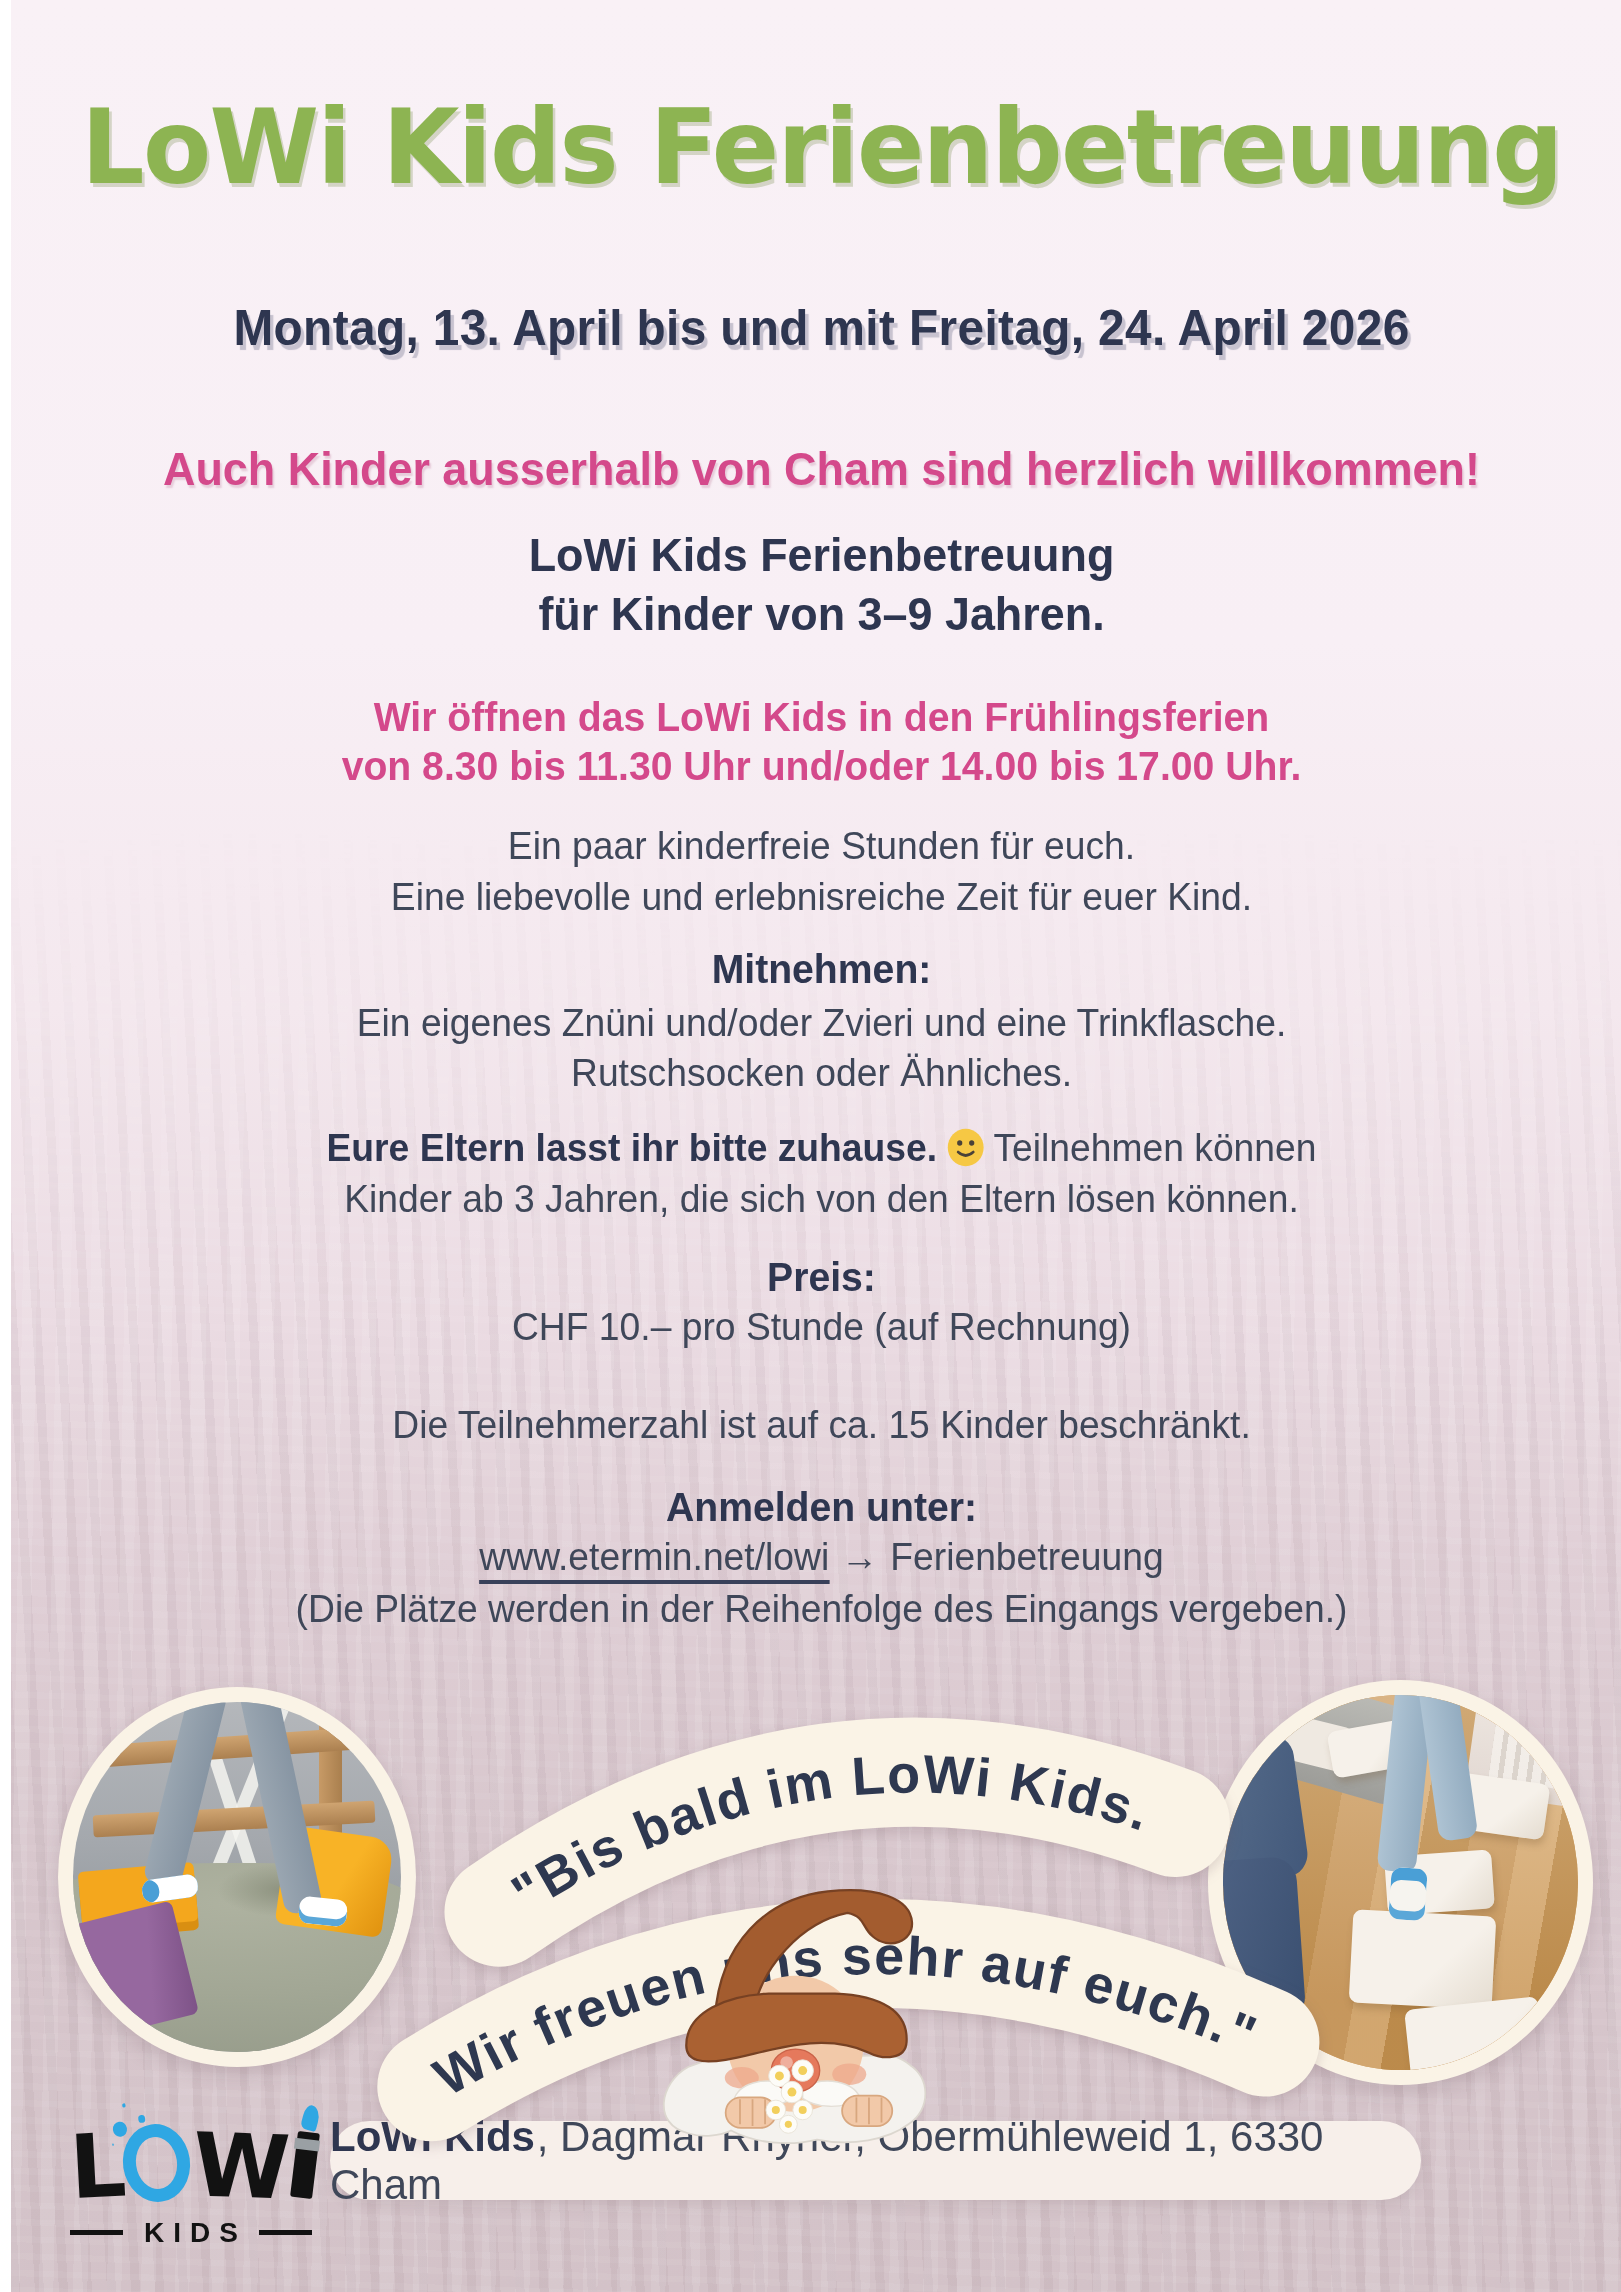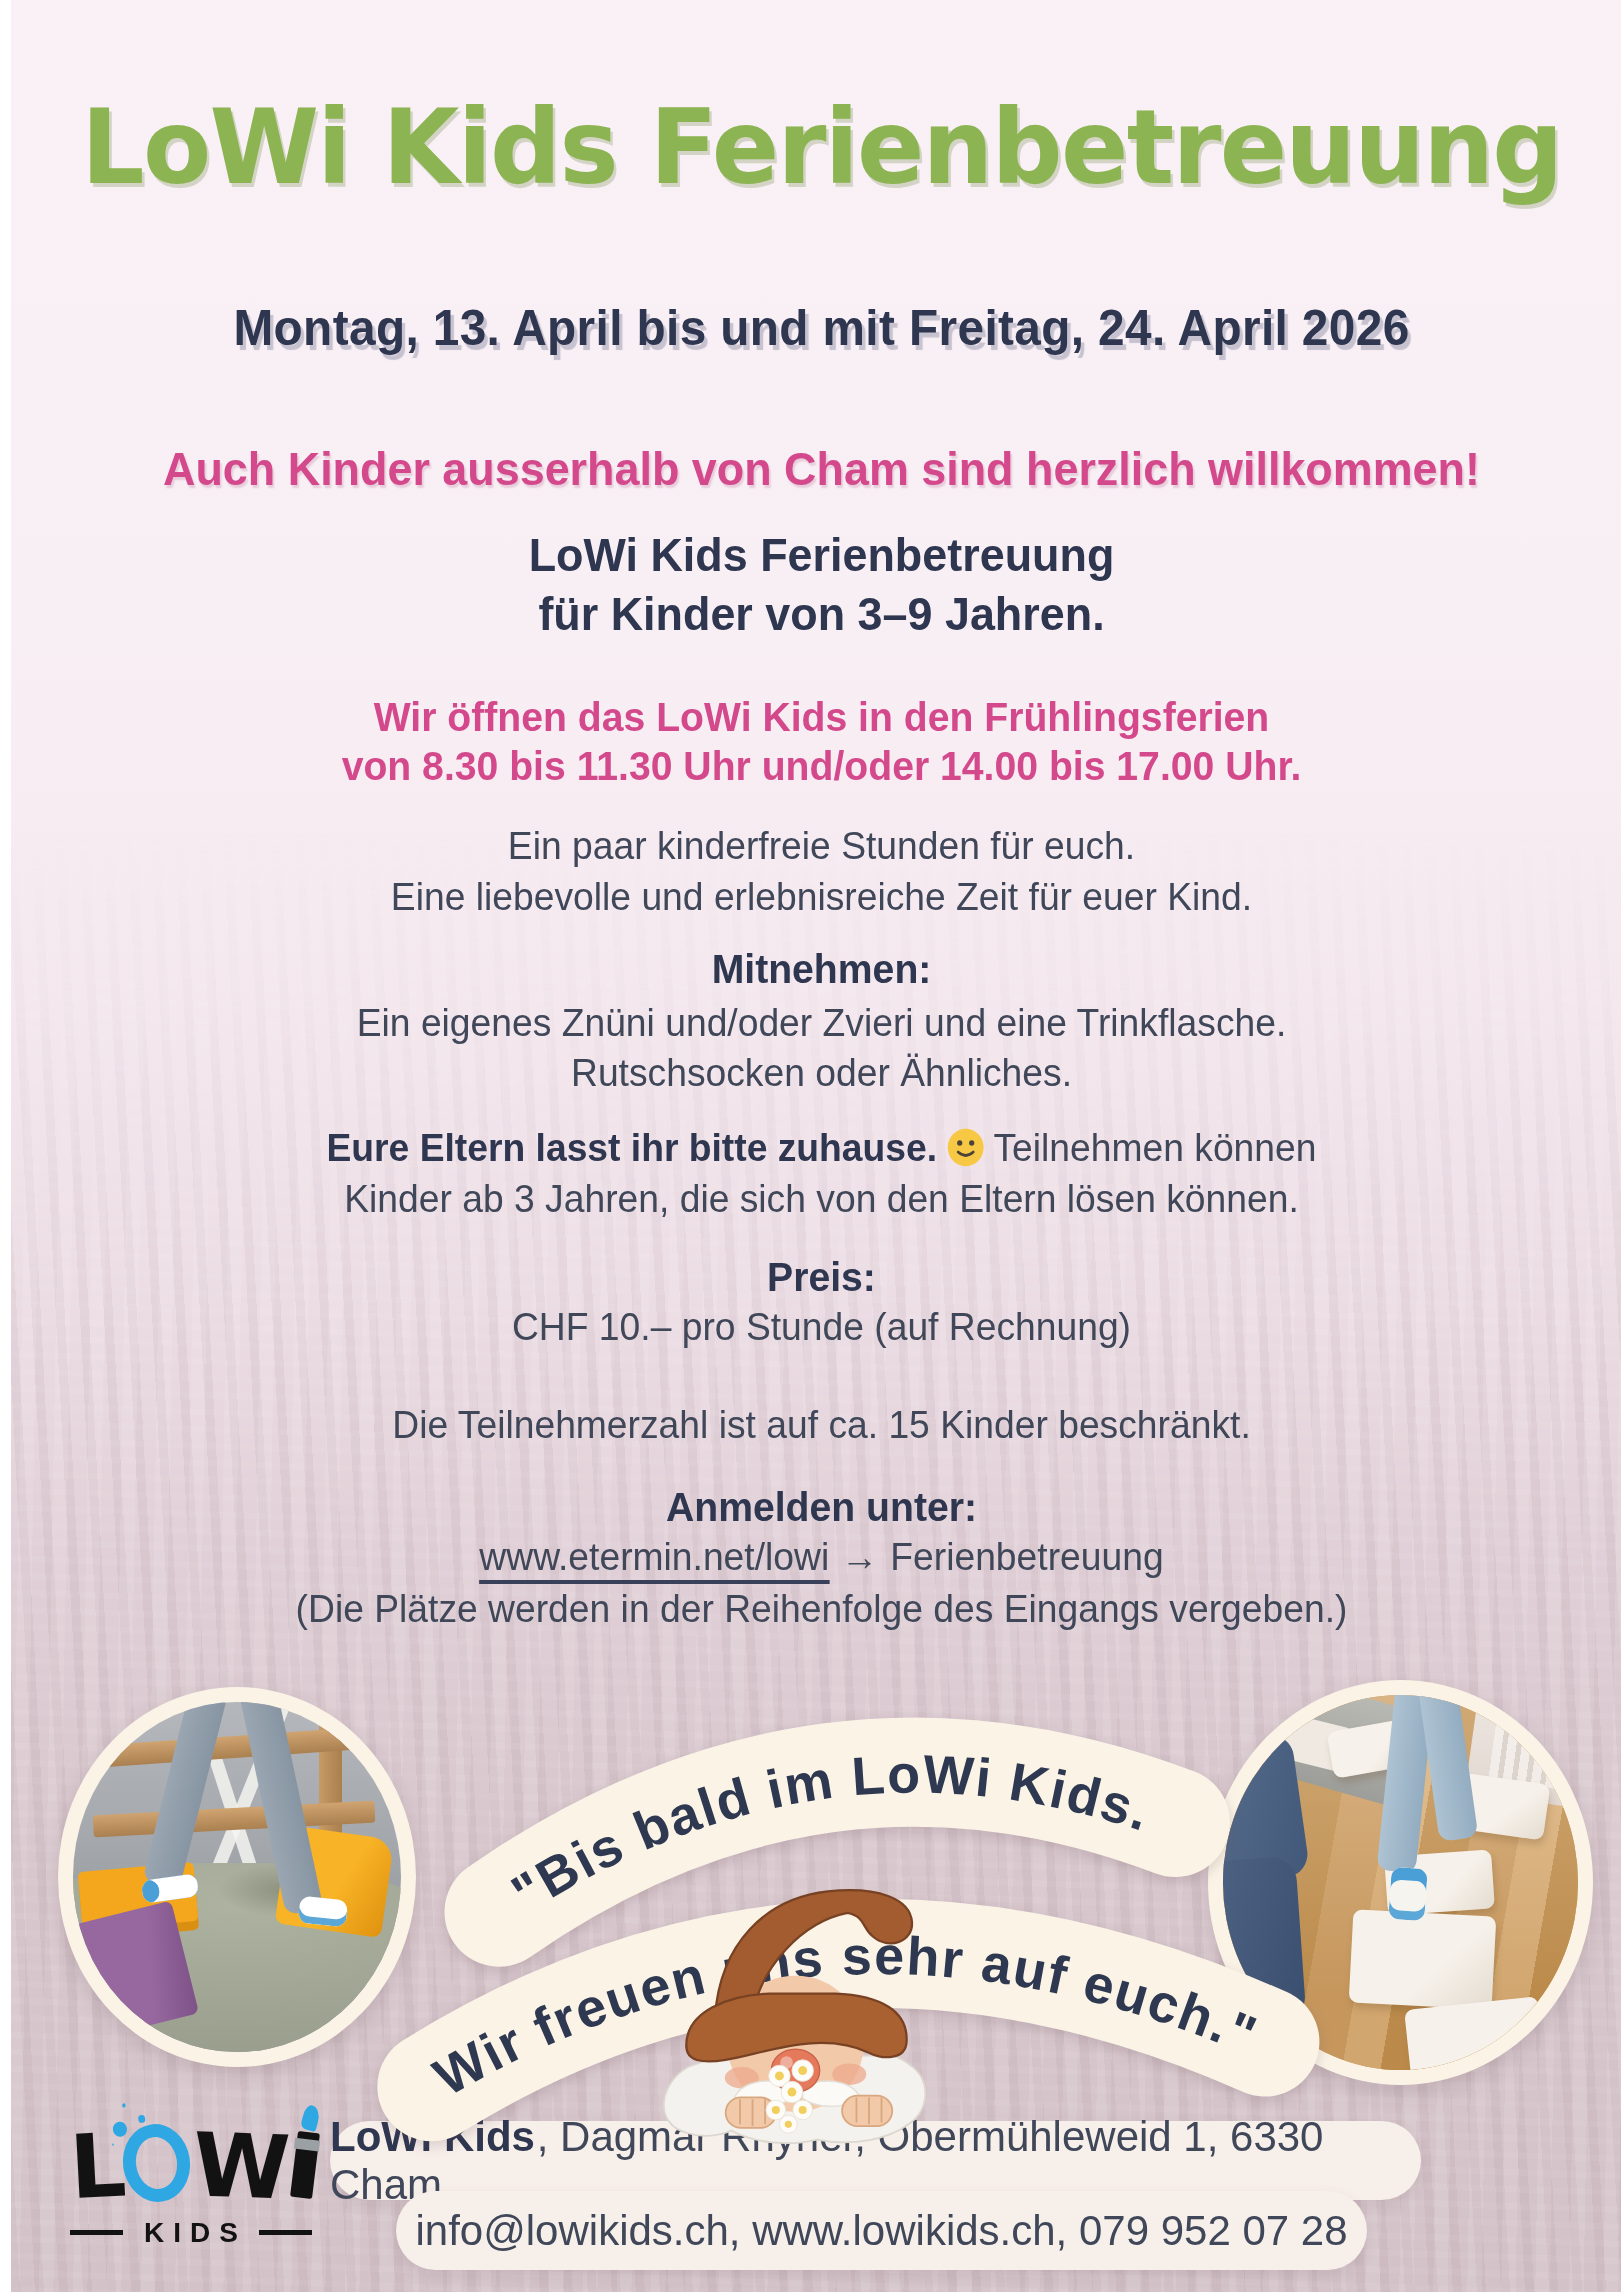--- a/index.html
+++ b/index.html
@@ -273,23 +273,20 @@
           <circle cx="884" cy="2356" r="4.5" fill="#f2cf5c"></circle>
         <circle cx="868" cy="2372" r="10" fill="#fdfcf8" stroke="#e8e2d6"></circle>
           <circle cx="868" cy="2372" r="4" fill="#f2cf5c"></circle>
       </g>
     </g>
   </svg>
 
   <div class="pill pill1">
     <span><b>LoWi Kids</b><span>, Dagmar Rhyner, Obermühleweid 1, 6330 Cham</span></span>
   </div>
-  <div class="pill pill2">
-    <span>info@lowikids.ch, www.lowikids.ch, 079 952 07 28</span>
-  </div>
 
   <div class="logo">
     <div class="logo-word">
       <span class="l">L</span><span class="logo-o"></span><span class="w">W</span><span class="logo-i"></span>
     </div>
     <div class="logo-kids">
       <span class="dash"></span>
       <span class="k">KIDS</span>
       <span class="dash"></span>
     </div>

